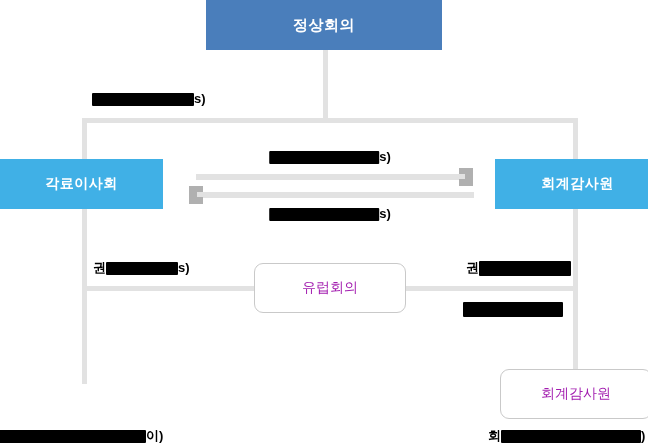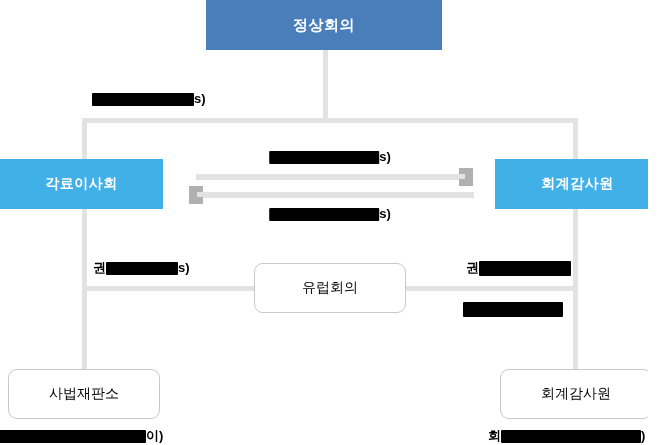--- a/index.html
+++ b/index.html
@@ -44,21 +44,21 @@
   }
   .box-blue {
     background: #40b0e6;
     color: #ffffff;
     font-size: 14px;
     font-weight: bold;
     letter-spacing: 0.5px;
   }
   .box-white {
     background: #ffffff;
-    color: #000000;
+    color: #a21caf;
     font-size: 14px;
     border: 1px solid #c9c9c9;
     border-radius: 9px;
   }
 
   
   .redaction {
     display: inline-block;
     background: #000000;
     vertical-align: middle;
@@ -140,23 +140,20 @@
   </div>
 
   <div class="box box-blue" style="left:495px; top:159px; width:165px; height:50px;">
     <span>회계감사원</span>
   </div>
 
   <div class="box box-white" style="left:254px; top:263px; width:152px; height:50px;">
     <span>유럽회의</span>
   </div>
 
-  <div class="box box-white" style="left:8px; top:369px; width:152px; height:50px;">
-    <span>사법재판소</span>
-  </div>
 
   <div class="box box-white" style="left:500px; top:369px; width:152px; height:50px;">
     <span>회계감사원</span>
   </div>
 
   <div class="label" style="left:92px; top:90px;">
     <span></span><span class="redaction" style="width:102px; height:13px;"></span><span>s)</span>
   </div>
 
 

